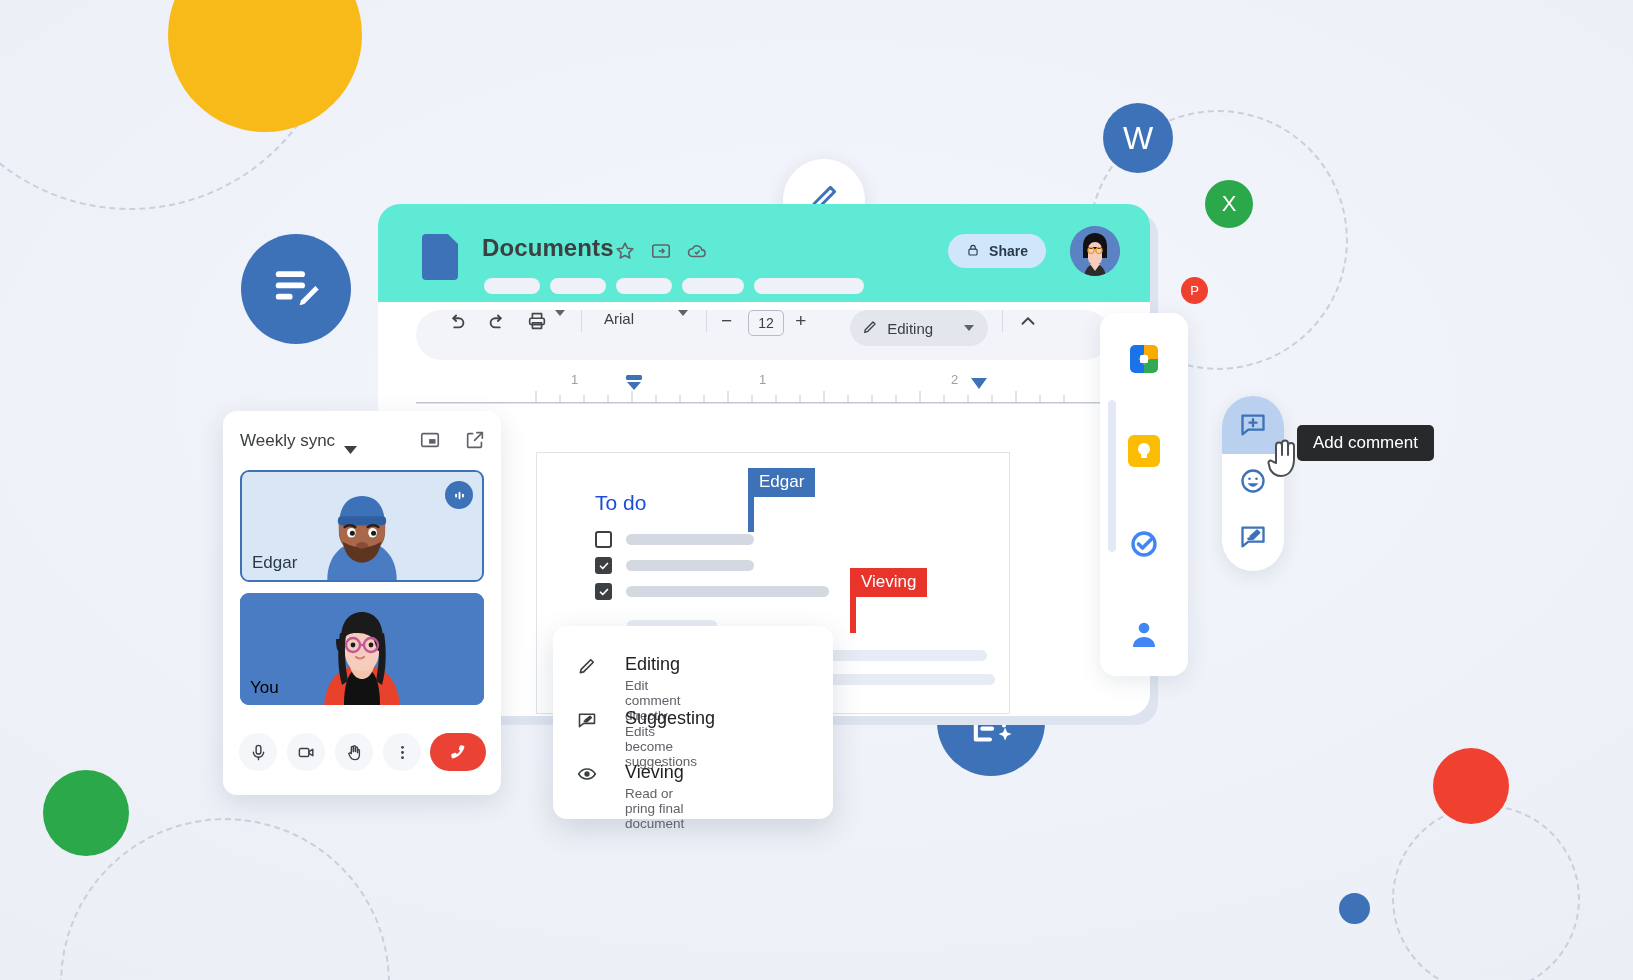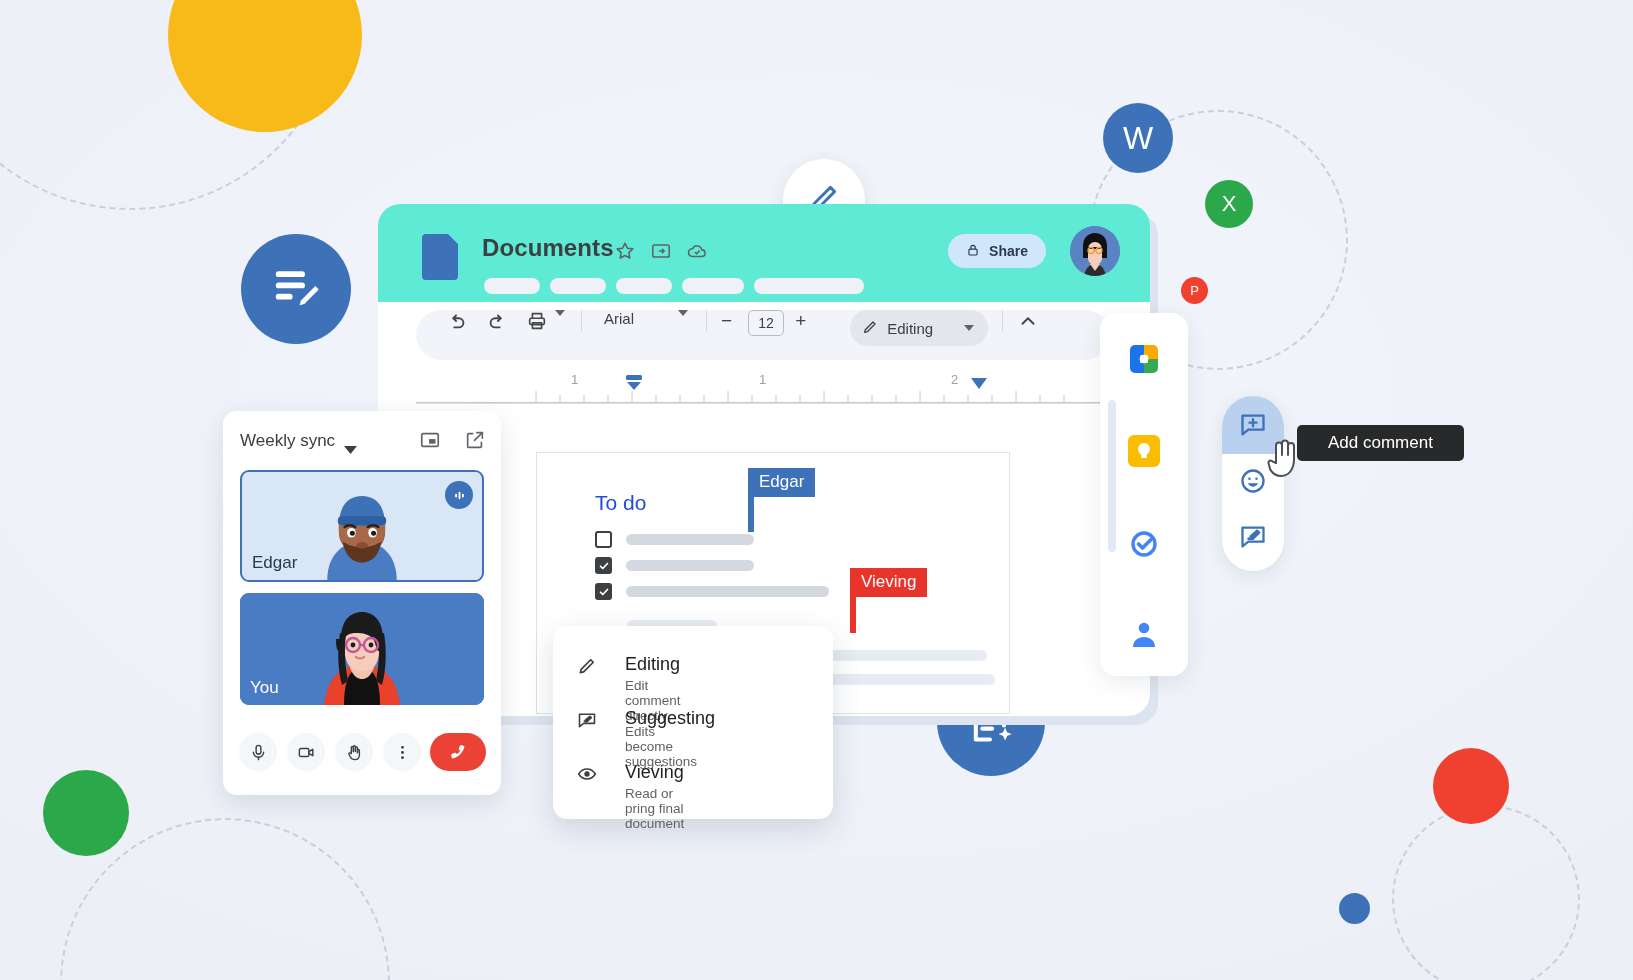--- a/index.html
+++ b/index.html
@@ -133,21 +133,21 @@
   .meet-caret { position: absolute; left: 121px; top: 29px; }
   .meet-ic { position: absolute; top: 18px; width: 22px; height: 22px; color: #5f6368; }
   .meet-ic svg { width: 100%; height: 100%; display: block; }
   .tile {
     position: absolute; left: 17px; width: 244px; height: 112px;
     border-radius: 9px; overflow: hidden; background: #4a7cc4;
   }
   .tile.active { border: 2px solid #3d72b9; background: #d9e6f6; }
   .tile-name {
     position: absolute; left: 10px; bottom: 7px;
-    font-size: 17px; color: #ffffff;
+    font-size: 17px; color: #000000;
   }
   .tile.active .tile-name { color: #2b3a4a; }
   .mic-badge {
     position: absolute; right: 9px; top: 9px;
     width: 28px; height: 28px; border-radius: 50%;
     background: #3d72b9; display: flex; align-items: center; justify-content: center;
   }
   .ctrl {
     position: absolute; width: 38px; height: 38px; border-radius: 50%;
     background: #f4f6fa; display: flex; align-items: center; justify-content: center;
@@ -191,21 +191,21 @@
     overflow: hidden;
   }
   .crail-hl { position: absolute; left: 0; top: 0; width: 100%; height: 58px; background: #b9d0ee; }
   .crail-ic {
     position: absolute; left: 50%; transform: translateX(-50%);
     width: 28px; height: 28px; color: #3d72b9;
   }
   .crail-ic svg { width: 100%; height: 100%; display: block; }
   #tooltip {
     position: absolute; left: 1297px; top: 425px;
-    height: 36px; padding: 0 31px;
+    height: 36px; padding: 0 16px;
     background: #28292b; border-radius: 5px;
     display: flex; align-items: center;
     font-size: 17px; color: #fff; white-space: nowrap;
   }
   #cursor-hand { position: absolute; left: 1267px; top: 438px; width: 34px; height: 46px; }
 
   
   .fab { position: absolute; border-radius: 50%; display: flex; align-items: center; justify-content: center; }
   .badge-letter {
     position: absolute; border-radius: 50%;

